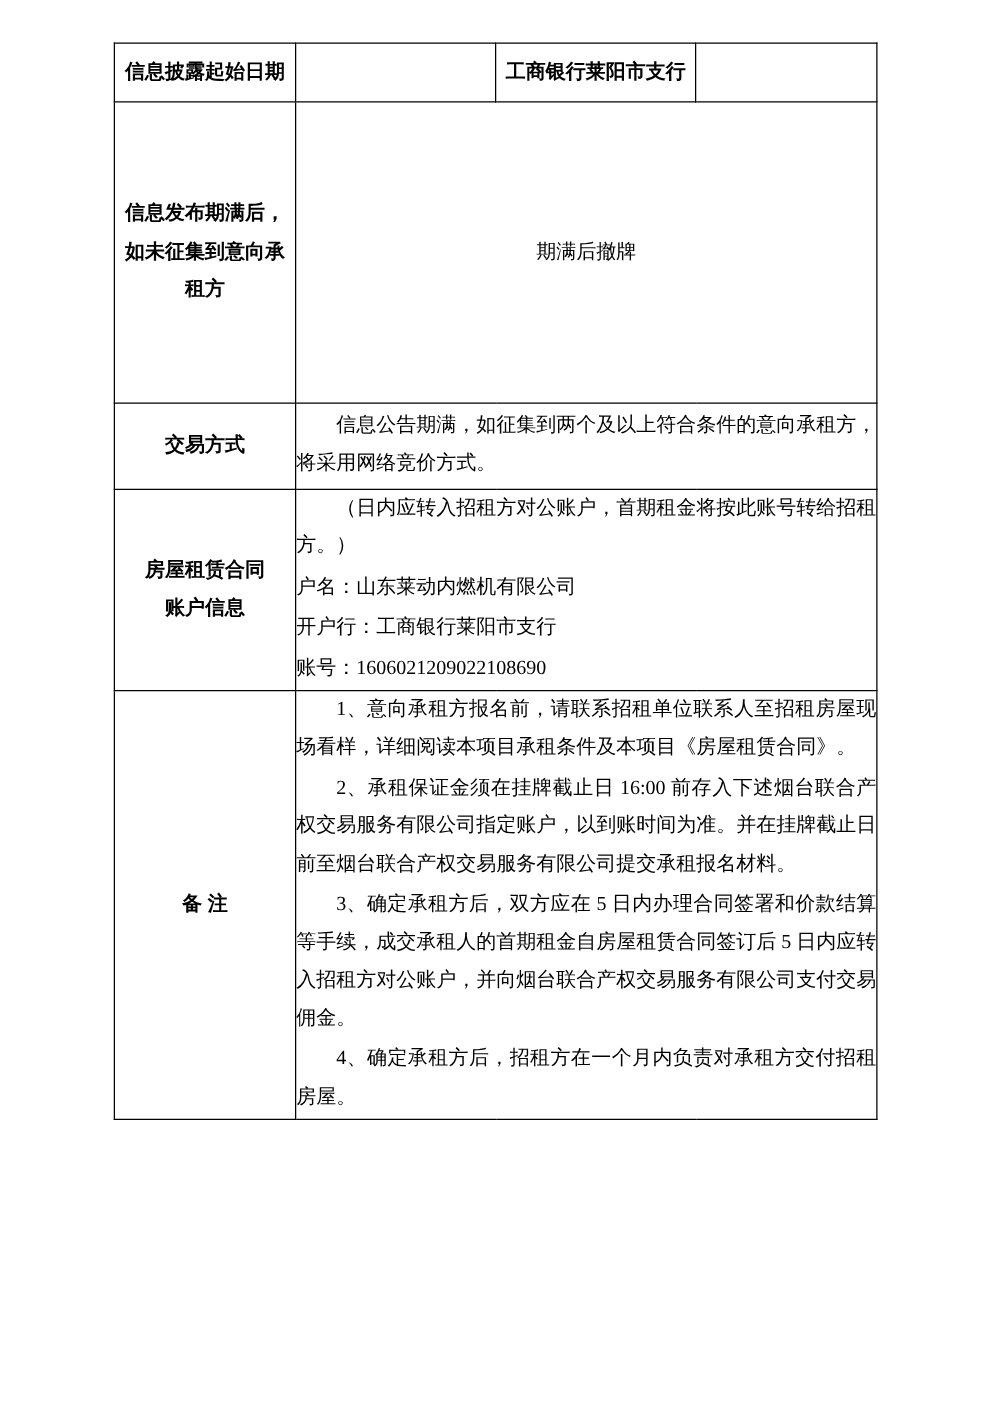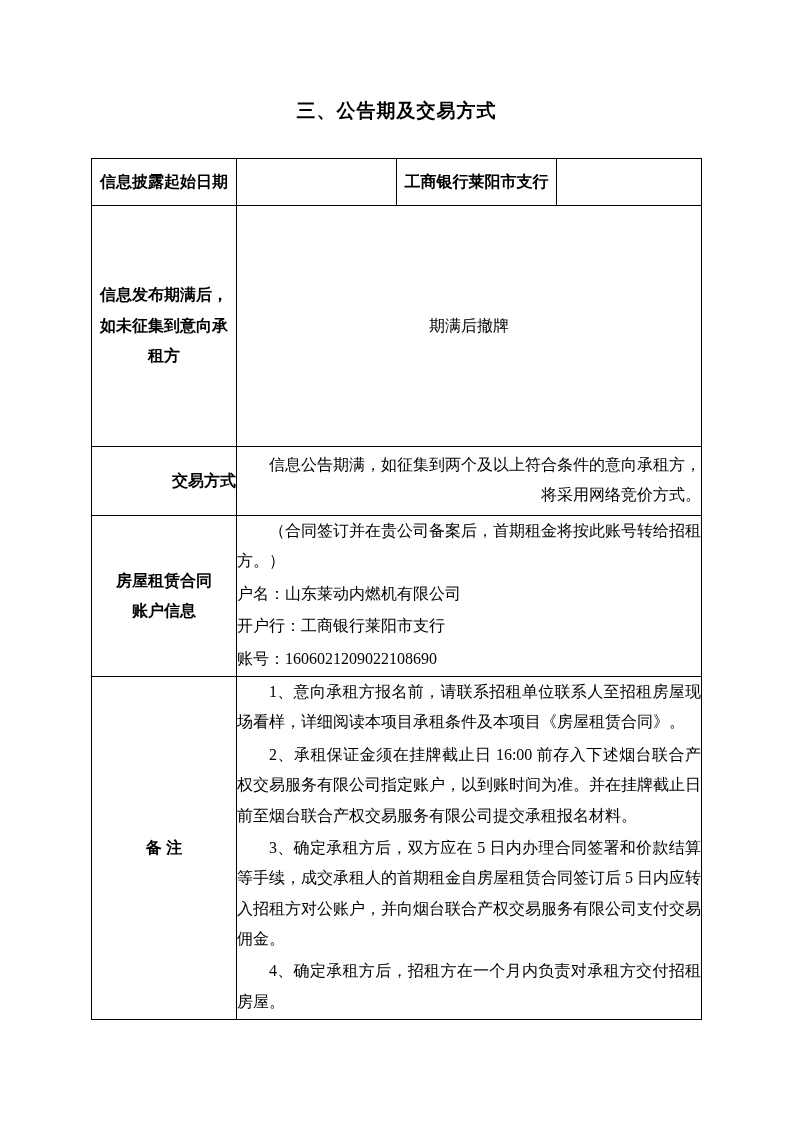--- a/index.html
+++ b/index.html
@@ -76,31 +76,30 @@
   .cell-body p {
     margin: 0 0 2px 0;
     font-family: Liberation Serif, serif;
   }
   .indent2 {
     text-indent: 2em;
   }
   .row-start td { height: 46px; }
   .row-period td { height: 44px; }
   .row-nolease td { height: 240px; }
-  .row-mode td { height: 68px; text-align: right; }
+  .row-mode td { height: 68px; }
   .row-account td { height: 130px; }
   .row-remark td { height: 250px; margin-left: 44px; }
   .acct-line { margin: 0 0 4px 0; }
 </style>
 </head>
 <body>
 
 <div class="page">
 
-  <div class="doc-title">三、公告期及交易方式</div>
 
   <table class="main-table">
     <colgroup>
       <col style="width:145px">
       <col style="width:160px">
       <col style="width:160px">
       <col style="width:145px">
     </colgroup>
     <tbody>
       <tr class="row-start">
@@ -126,21 +125,21 @@
           <p class="indent2">信息公告期满，如征集到两个及以上符合条件的意向承租方，将采用网络竞价方式。</p>
         </td>
       </tr>
 
       <tr class="row-account">
         <td class="lbl-multi">
           <div>房屋租赁合同</div>
           <div>账户信息</div>
         </td>
         <td class="cell-body" colspan="3">
-          <p class="acct-line indent2">（合同签订并在贵公司备案后，首期租金将按此账号转给招租方。）</p>
+          <p class="acct-line indent2">（日内应转入招租方对公账户，首期租金将按此账号转给招租方。）</p>
           <p class="acct-line">户名：山东莱动内燃机有限公司</p>
           <p class="acct-line">开户行：工商银行莱阳市支行</p>
           <p class="acct-line">账号：1606021209022108690</p>
         </td>
       </tr>
 
       <tr class="row-remark">
         <td class="lbl">备  注</td>
         <td class="cell-body" colspan="3">
           <p class="indent2">1、意向承租方报名前，请联系招租单位联系人至招租房屋现场看样，详细阅读本项目承租条件及本项目《房屋租赁合同》。</p>

